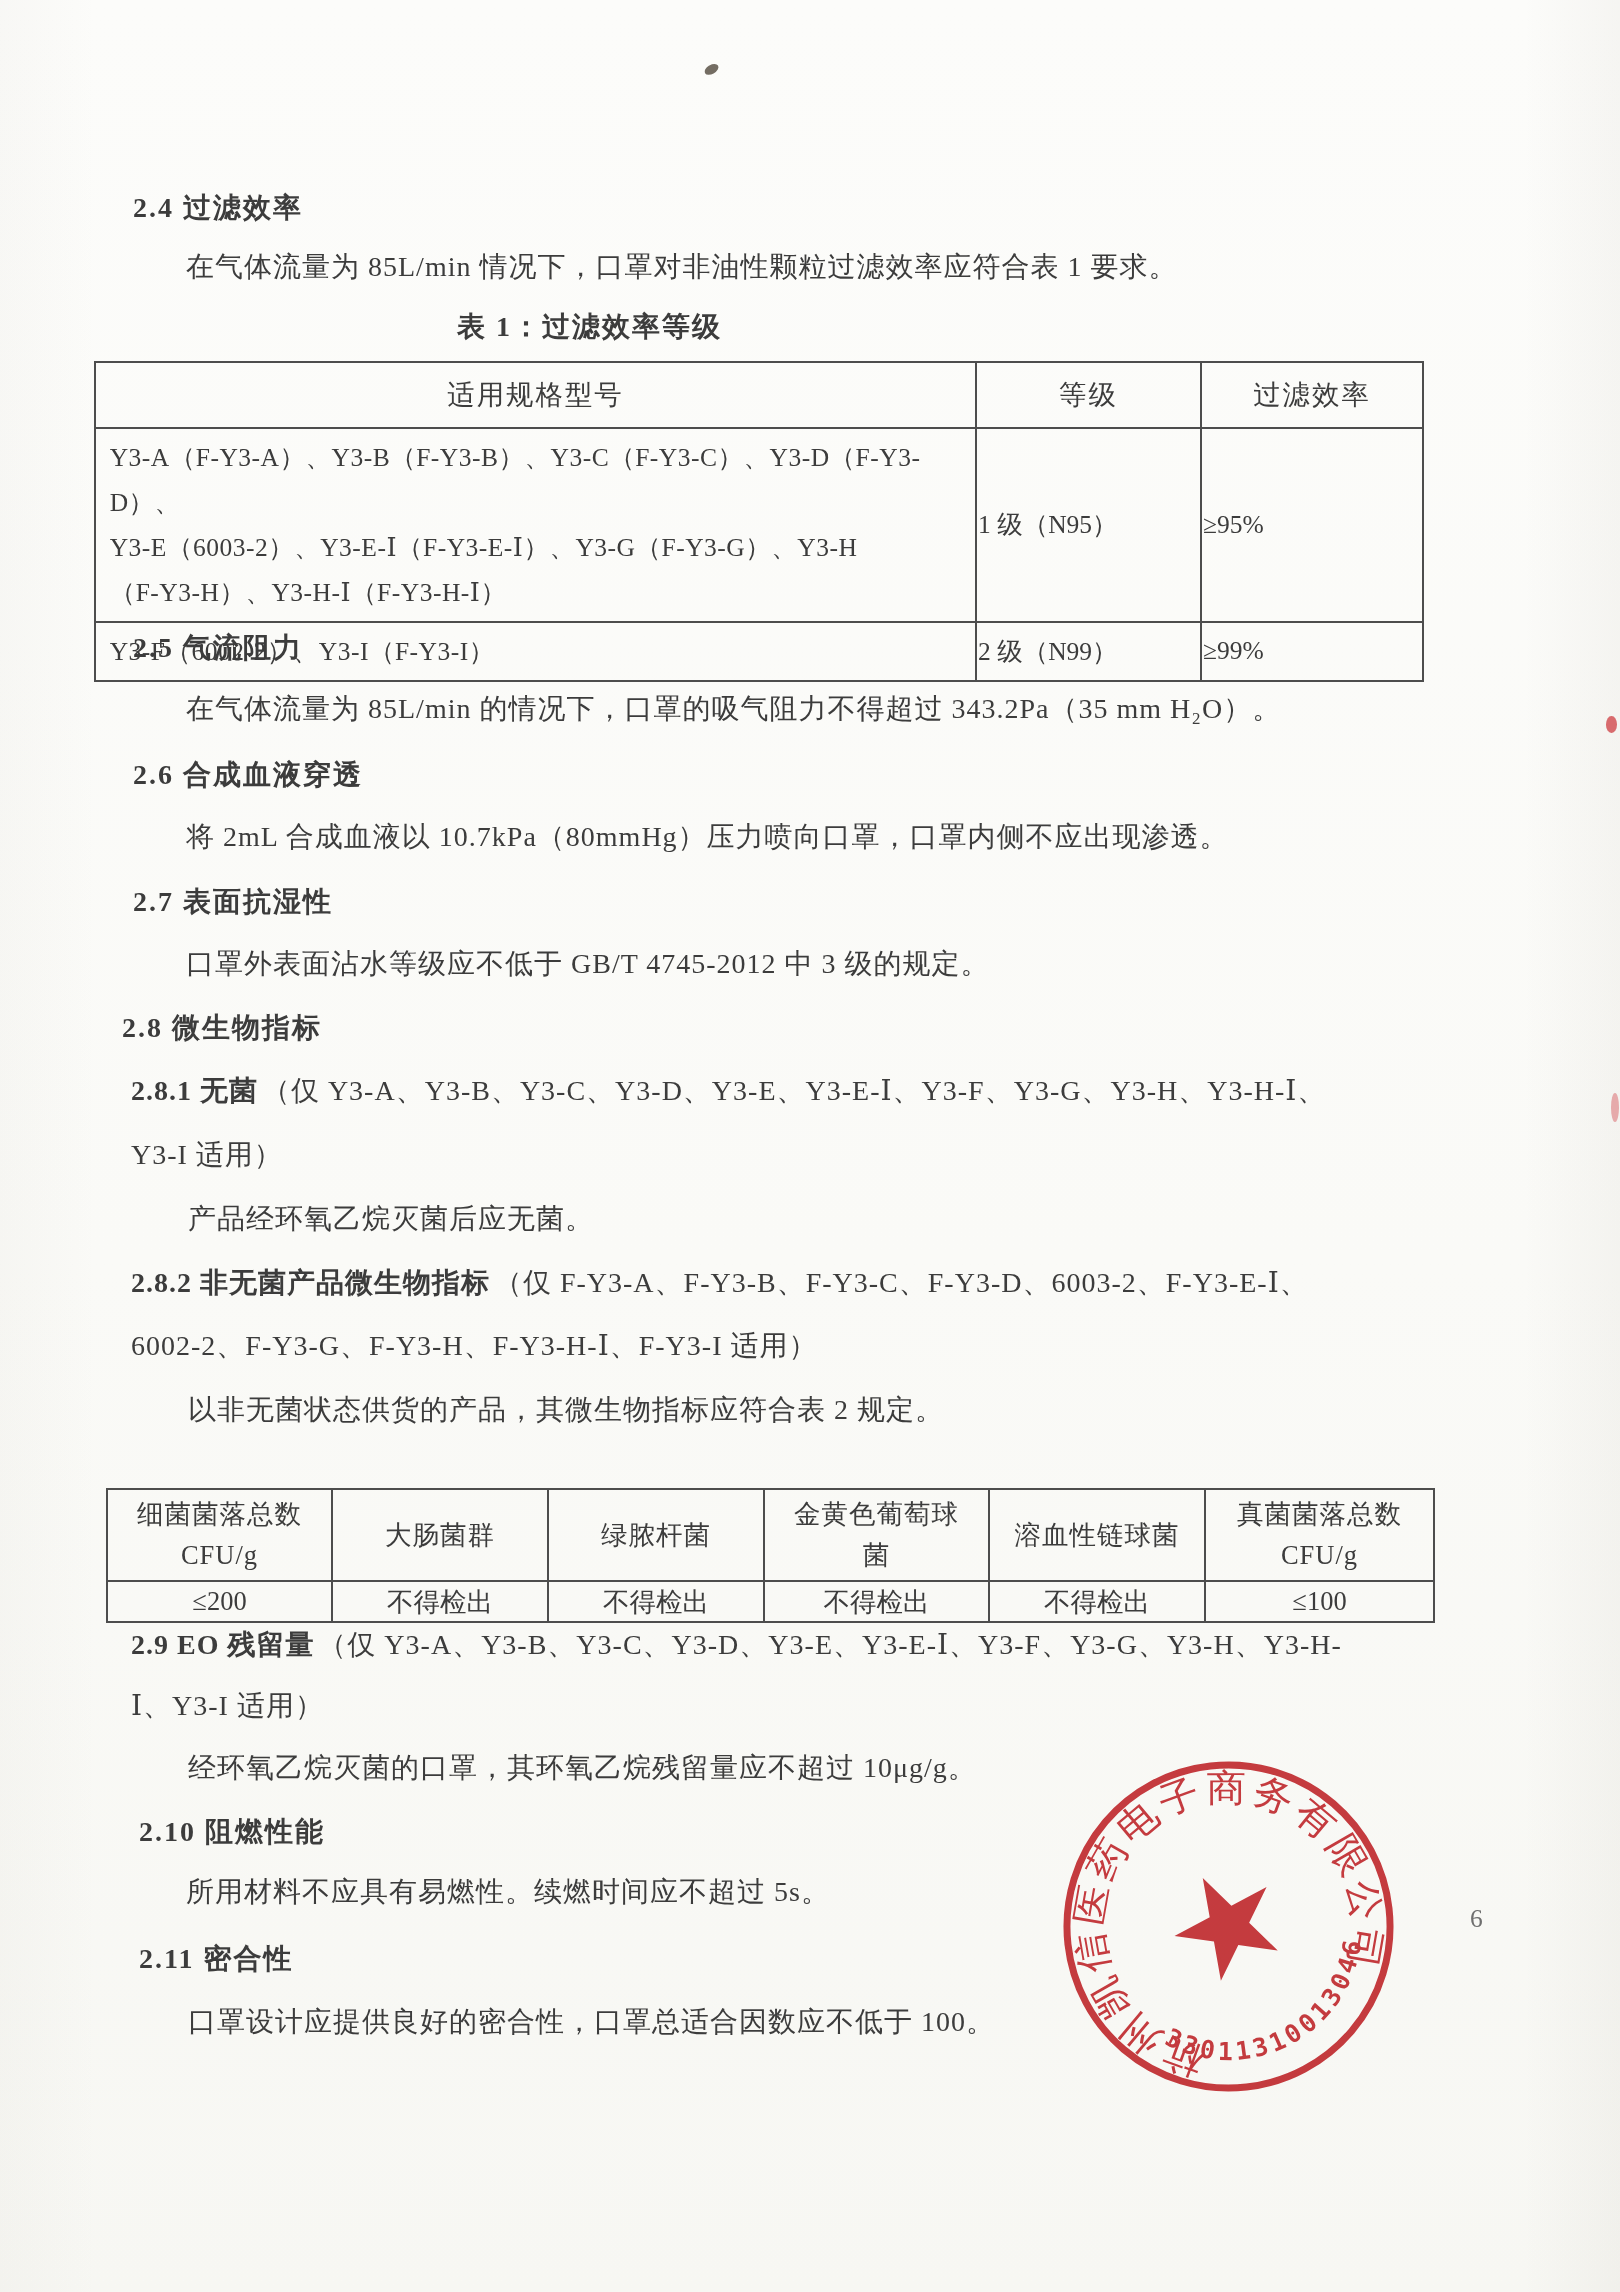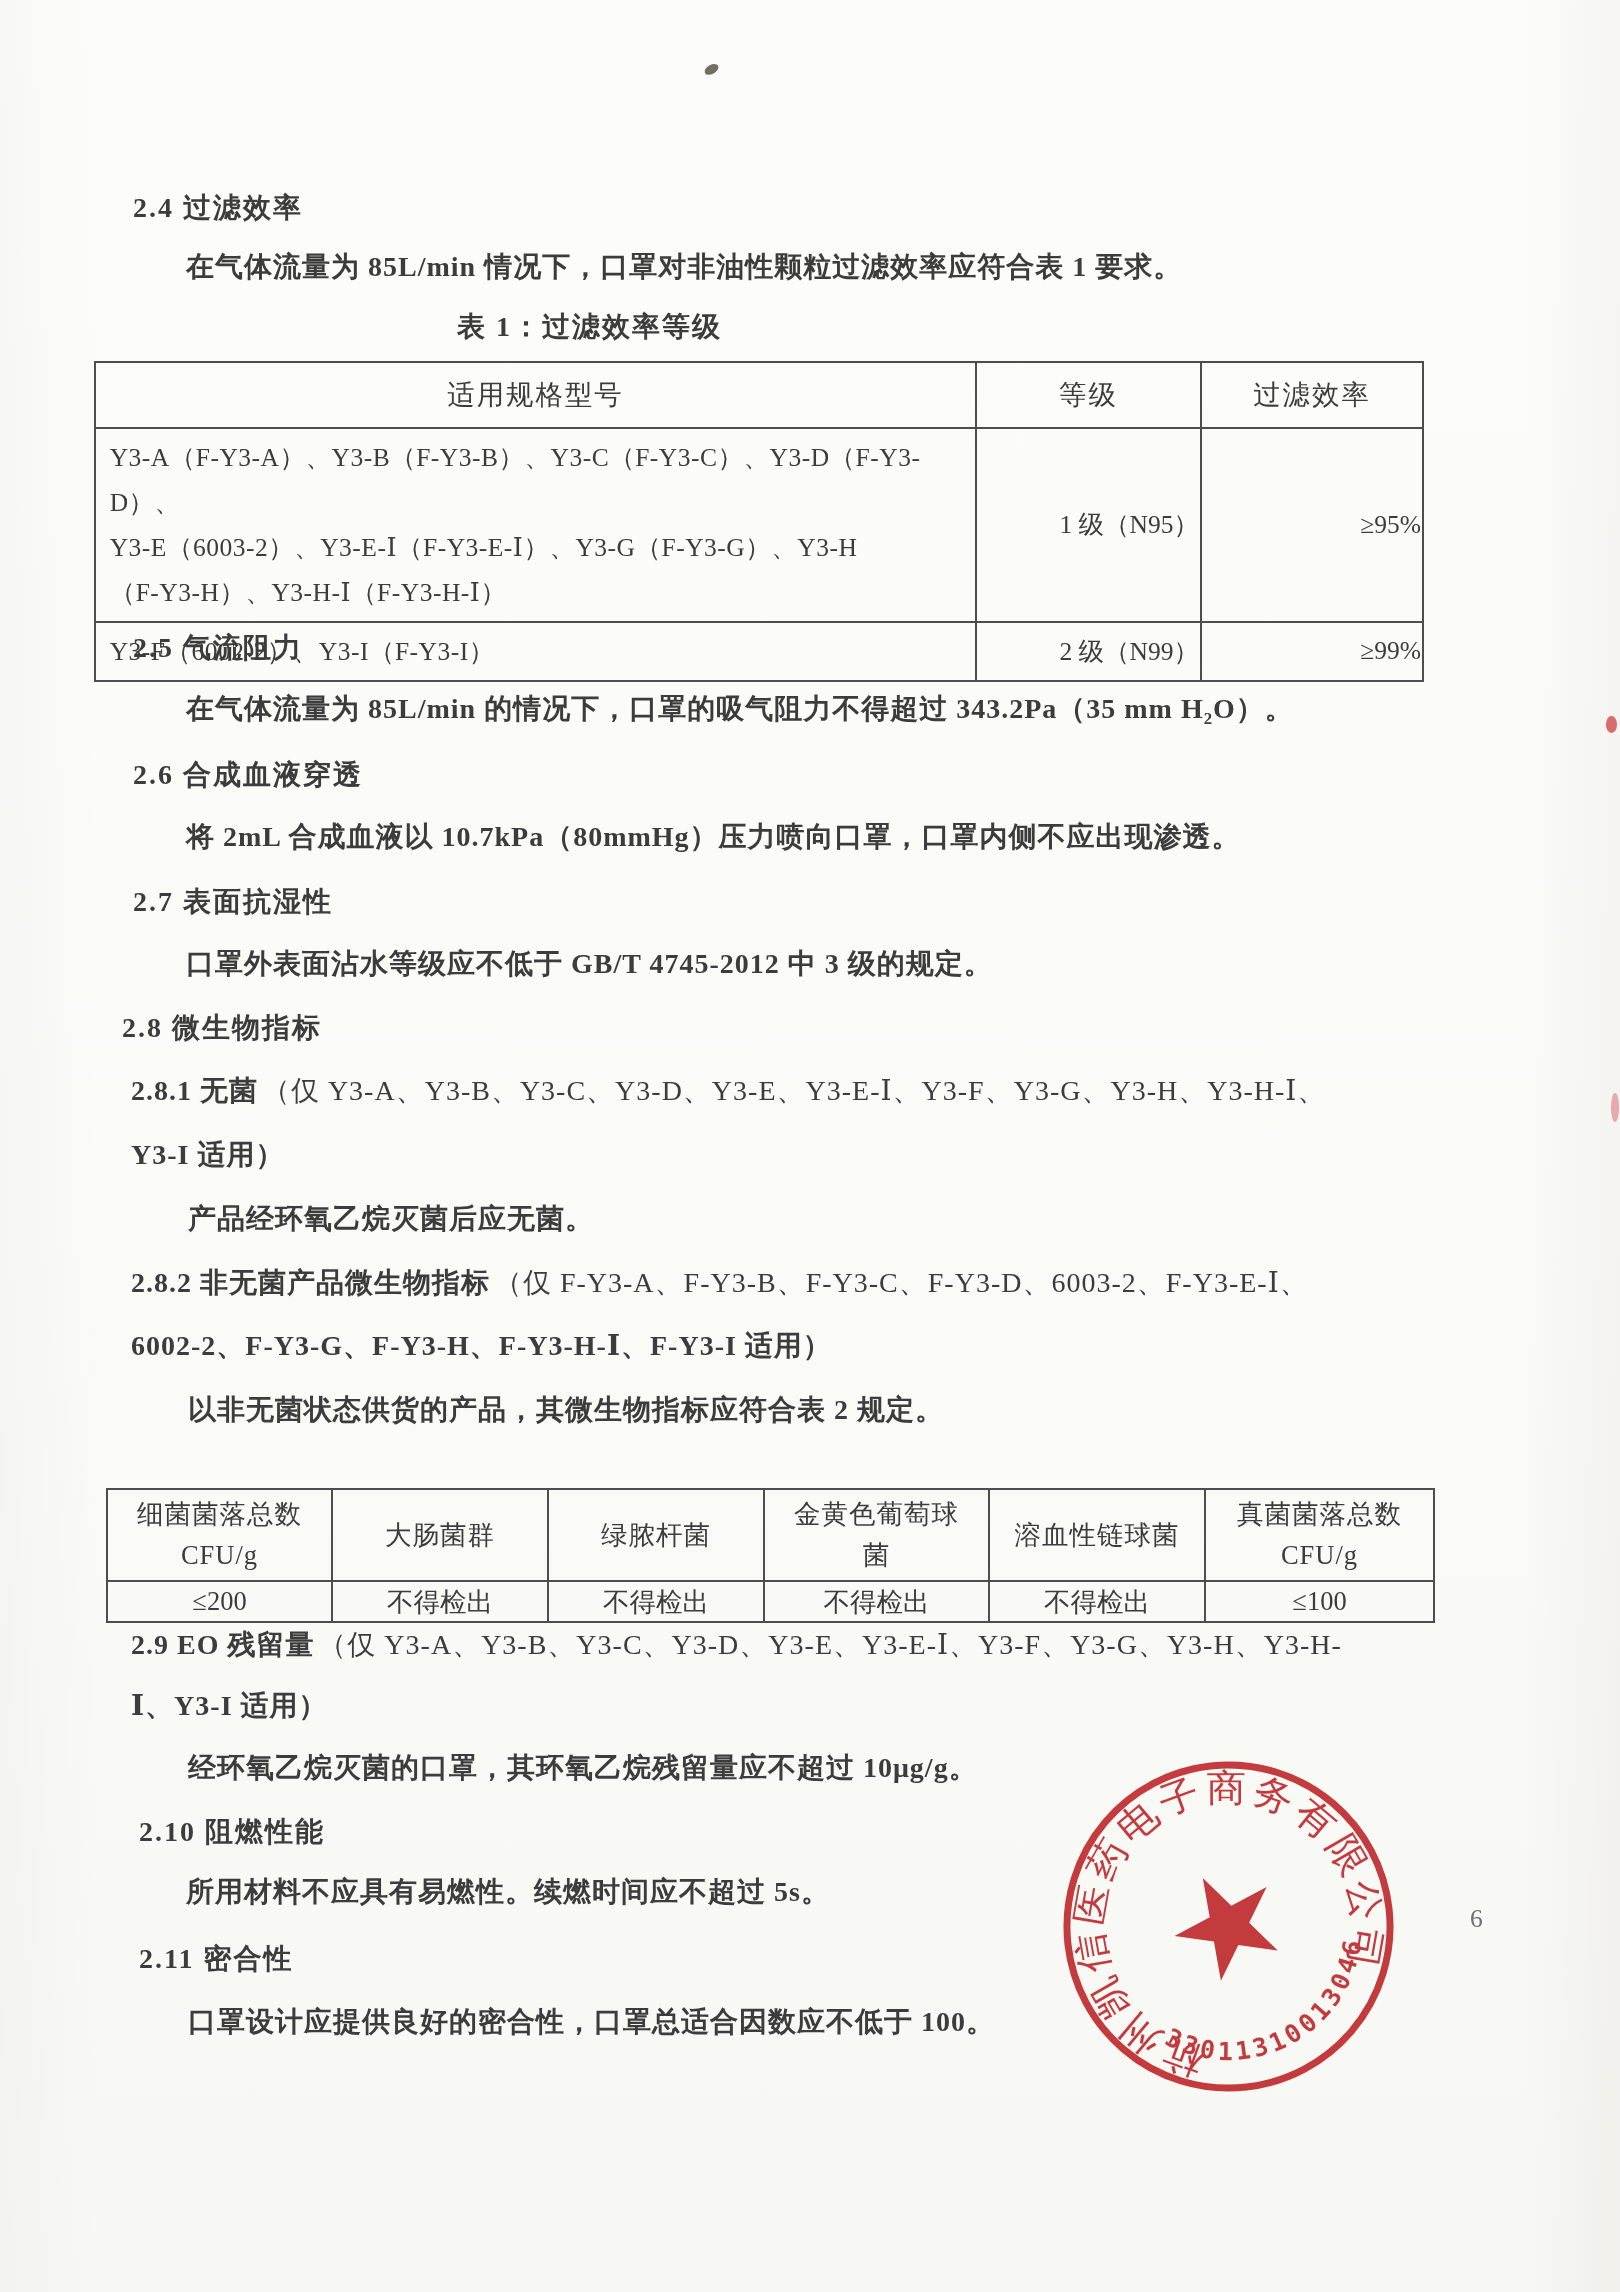--- a/index.html
+++ b/index.html
@@ -16,35 +16,35 @@
   .line{
     position:absolute;
     height:63px;
     display:flex;align-items:center;
     white-space:nowrap;
     font-size:28px;
     letter-spacing:1px;
     margin-left:23px;
   }
   .heading{font-weight:700;letter-spacing:2px;}
-  .para{font-weight:700;}
+  .para{font-weight:400;}
   .mixed b{font-weight:700;margin-right:3.9px;}
   .tbl-title{font-weight:700;letter-spacing:2px;}
   table{
     position:absolute;
     border-collapse:collapse;
     table-layout:fixed;
     font-size:25.5px;
     color:#3c3c3c;
   }
   th,td{border:2px solid #4d4d4d;overflow:hidden;}
   th{font-weight:500;font-size:27.4px;letter-spacing:2px;}
   .t1 .models-cell{vertical-align:middle;text-align:left;padding:5.9px 9.8px 5.9px 13.7px;}
   .t1 .models-cell div{line-height:45px;font-size:25.5px;letter-spacing:0.5px;}
-  .t1 .c-center{text-align:right;margin-left:36px;}
+  .t1 .c-center{text-align:left;margin-left:36px;}
   .t2 th,.t2 td{text-align:center;}
   .t2 th div{line-height:41px;font-size:26.5px;letter-spacing:1px;}
   .t2 td{font-size:26.5px;height:37px;}
   .pagenum{
     position:absolute;left:1470px;top:1904px;
     font-size:25.5px;color:#6f6f6f;
     font-family:"Liberation Serif",serif;
   }
   .stamp{
     position:absolute;left:1059px;top:1757px;

